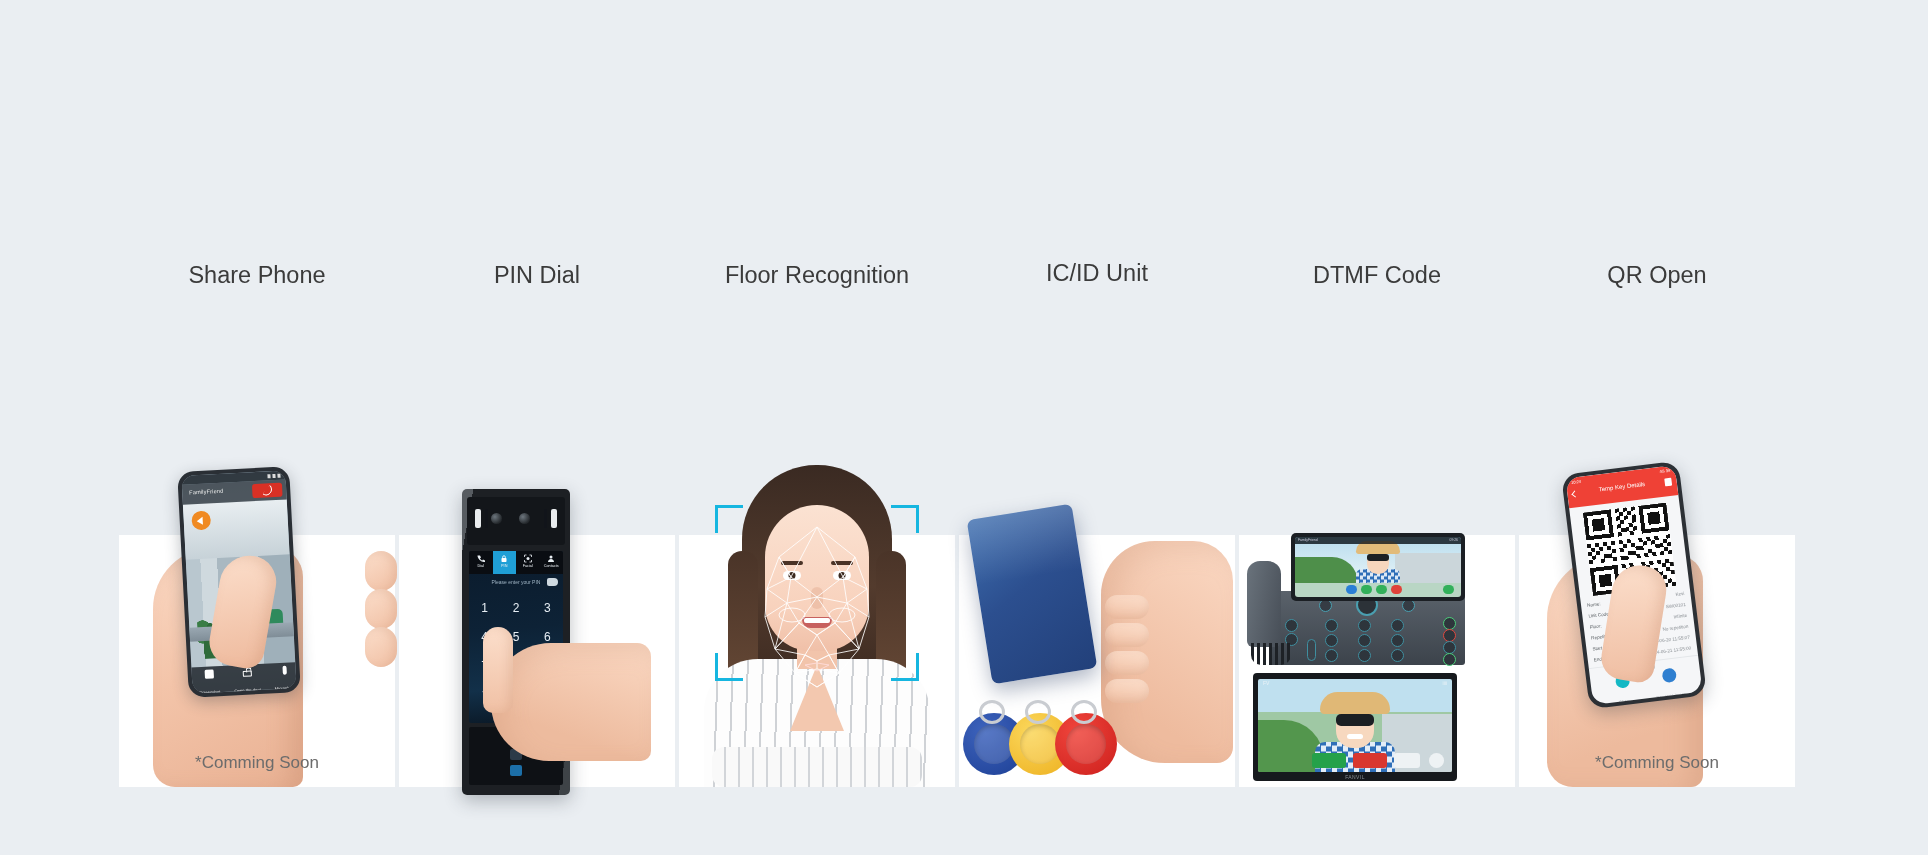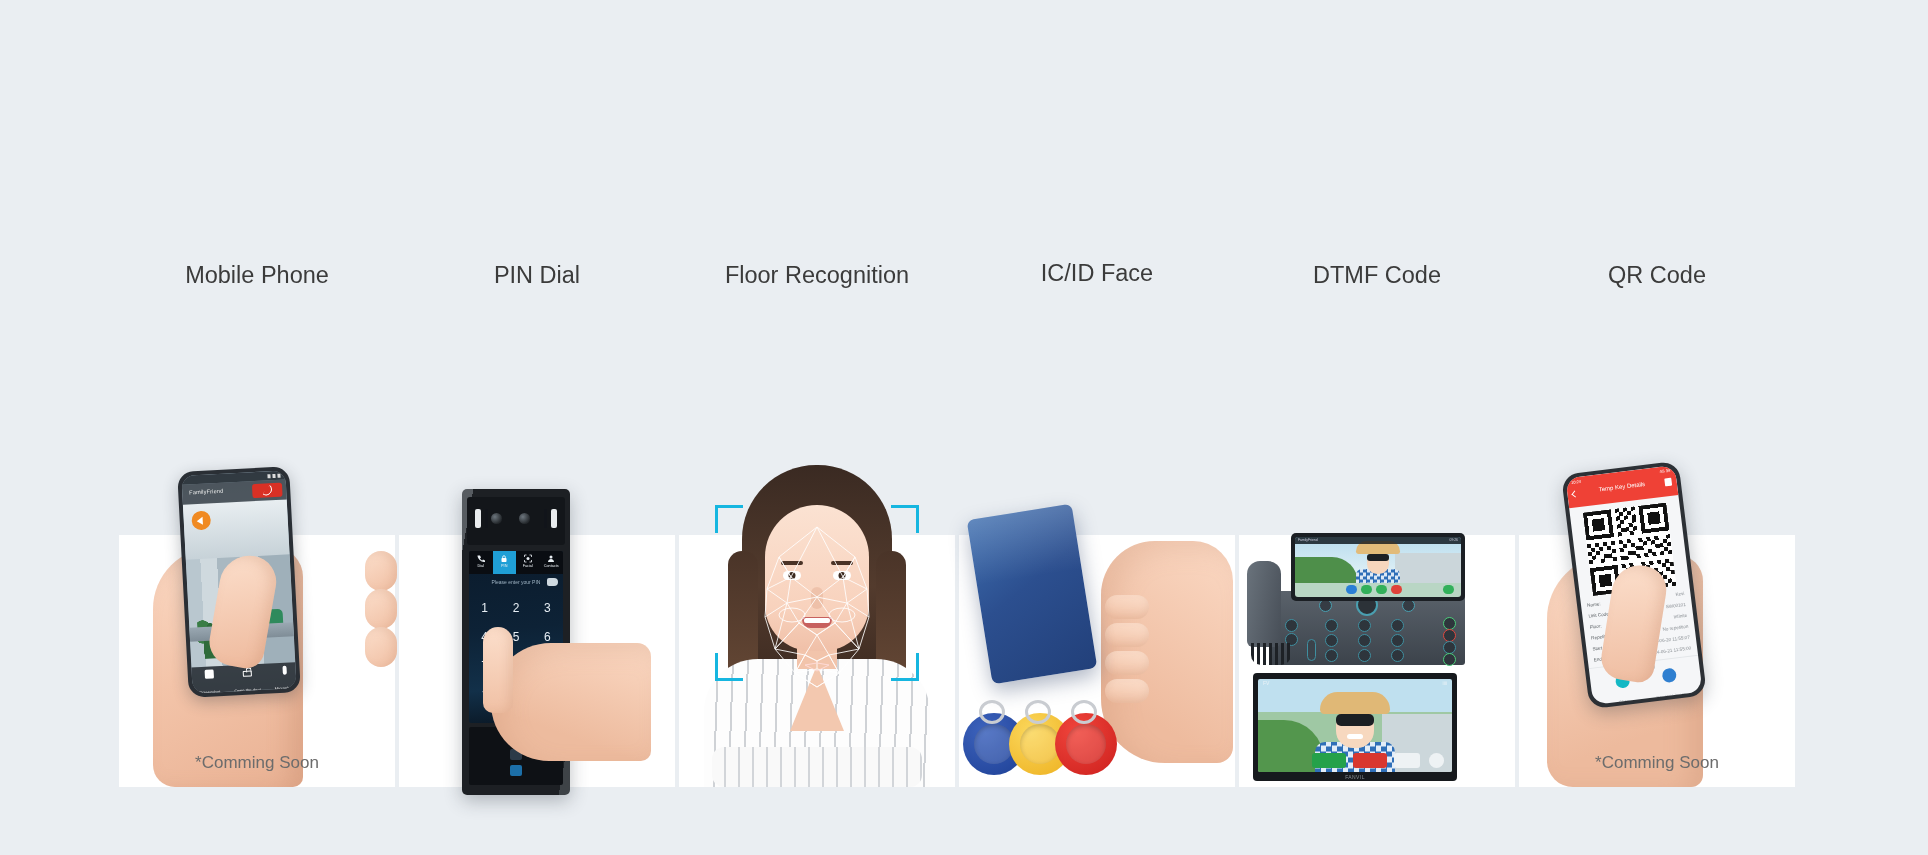--- a/index.html
+++ b/index.html
@@ -513,21 +513,21 @@
 </style>
 </head>
 <body>
 
 <div id="page">
 
 
   <div class="cols">
 
     <div class="col" style="left:119px;">
-      <div class="col-label">Mobile Phone</div>
+      <div class="col-label">Share Phone</div>
       <div class="card">
         <div class="art">
           <div class="m-hand"></div>
           <div class="m-fing" style="bottom:196px;"></div>
           <div class="m-fing" style="bottom:158px;"></div>
           <div class="m-fing" style="bottom:120px;"></div>
           <div class="m-phone">
             <div class="m-screen">
               <div class="m-office">
                 <div class="m-ceil"></div>
@@ -698,21 +698,21 @@
                 <polyline points="126,200 138,198 150,200 138,206 126,200" stroke="#ffdede"></polyline>
               </g>
             </svg>
           </div>
         </div>
         <div class="coming-soon"></div>
       </div>
     </div>
 
     <div class="col" style="left:959px;">
-      <div class="col-label" style="top:-2px;">IC/ID Face</div>
+      <div class="col-label" style="top:-2px;">IC/ID Unit</div>
       <div class="card">
         <div class="art">
           <div class="c-hand">
             <span class="c-f f1"></span>
             <span class="c-f f2"></span>
             <span class="c-f f3"></span>
             <span class="c-f f4"></span>
           </div>
           <div class="c-card"></div>
           <div class="c-fob blue"></div>
@@ -805,21 +805,21 @@
               </div>
             </div>
             <span class="d-brand">FANVIL</span>
           </div>
         </div>
         <div class="coming-soon"></div>
       </div>
     </div>
 
     <div class="col" style="left:1519px;">
-      <div class="col-label">QR Code</div>
+      <div class="col-label">QR Open</div>
       <div class="card">
         <div class="art">
           <div class="q-hand"></div>
           <div class="q-phone">
             <div class="q-scr">
               <div class="q-top">
                 <span class="q-stat">10:24</span>
                 <span class="q-stat2">4G 38</span>
                 <span class="q-back"></span>
                 <span class="q-ttl">Temp Key Details</span>

